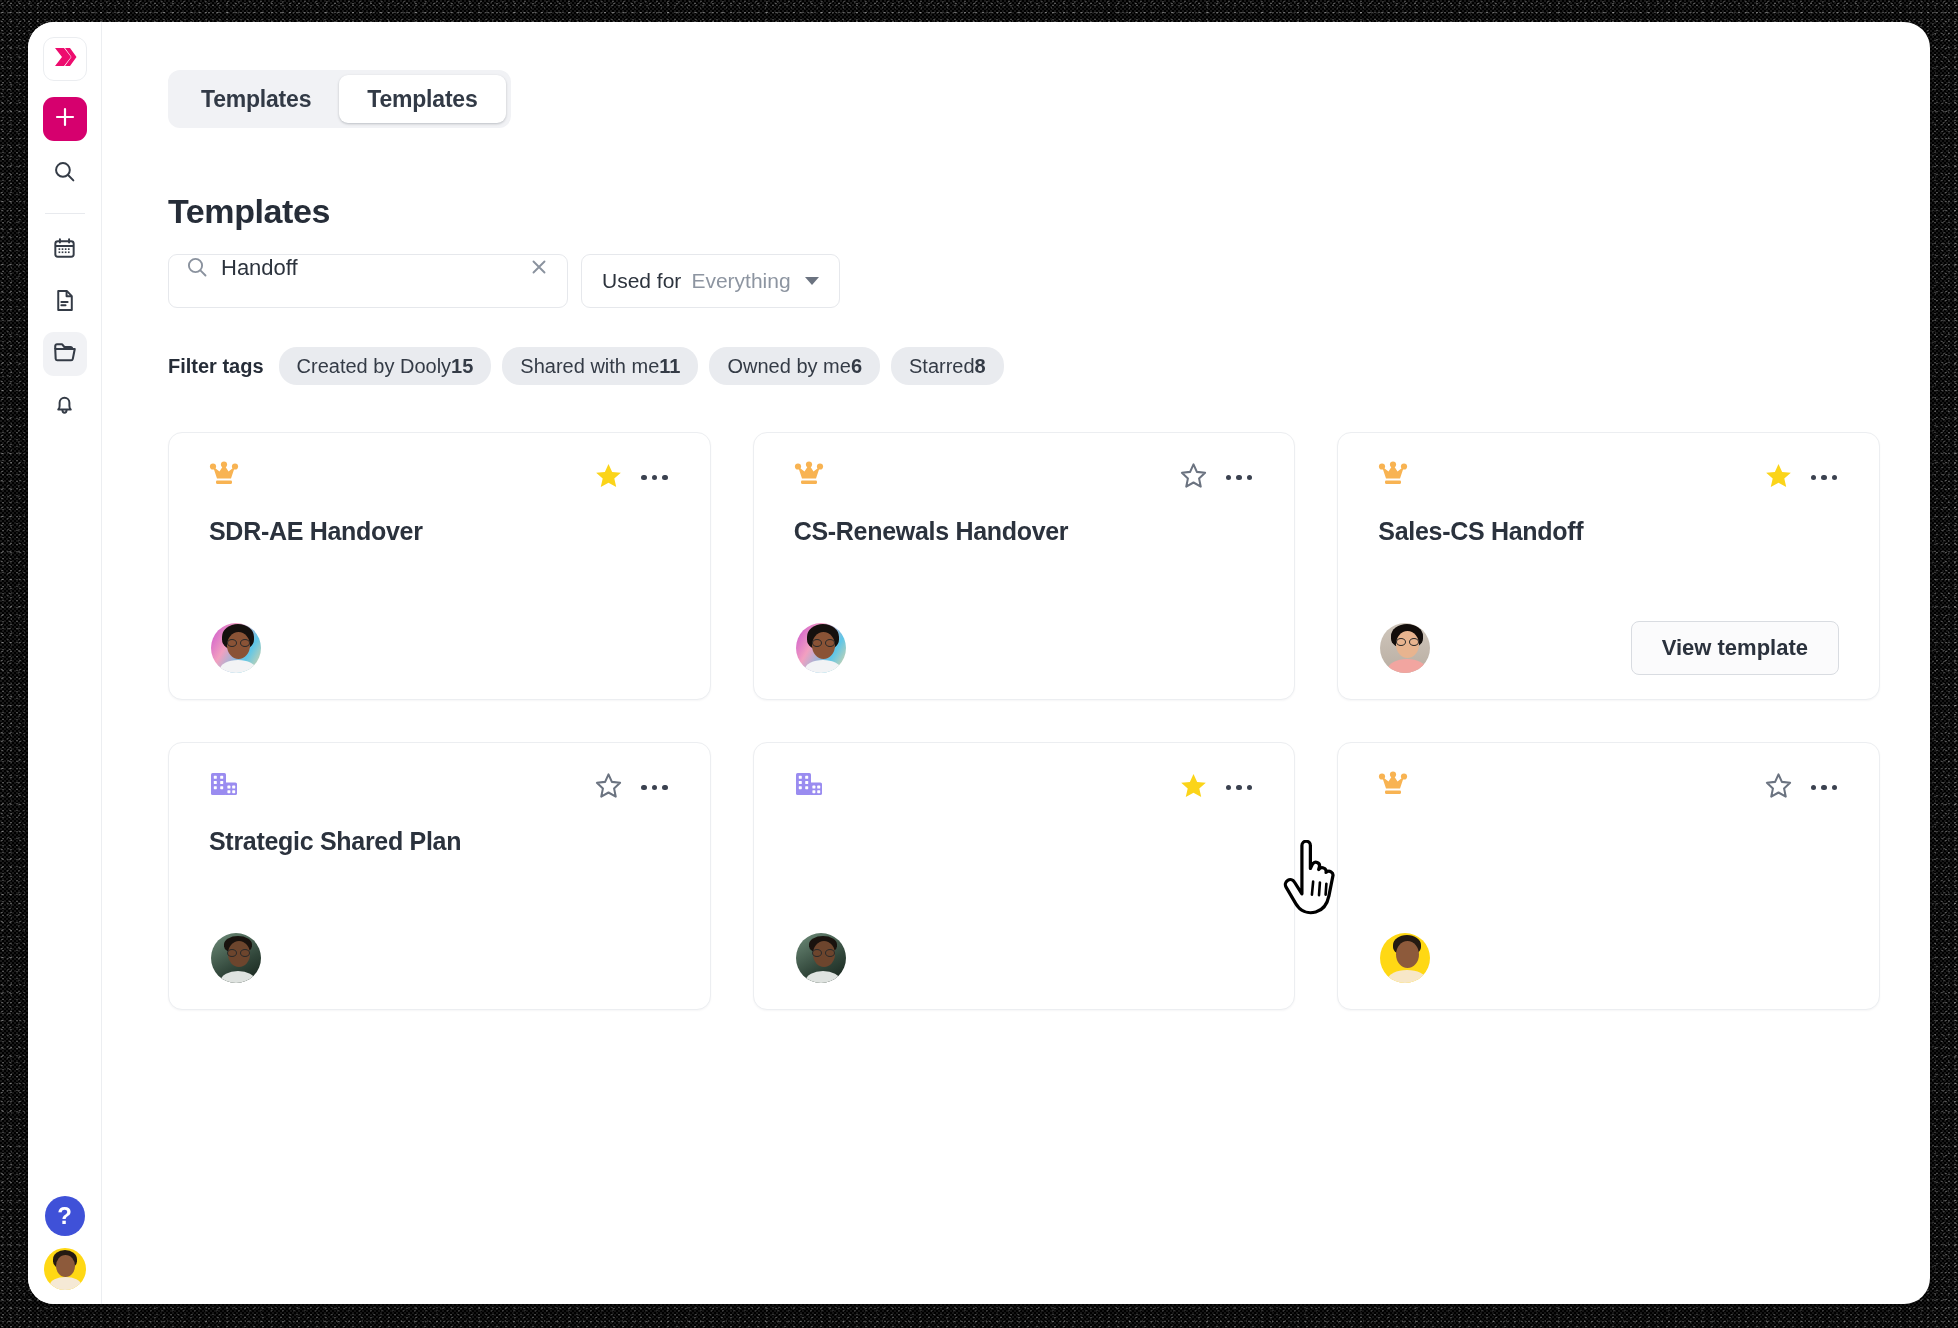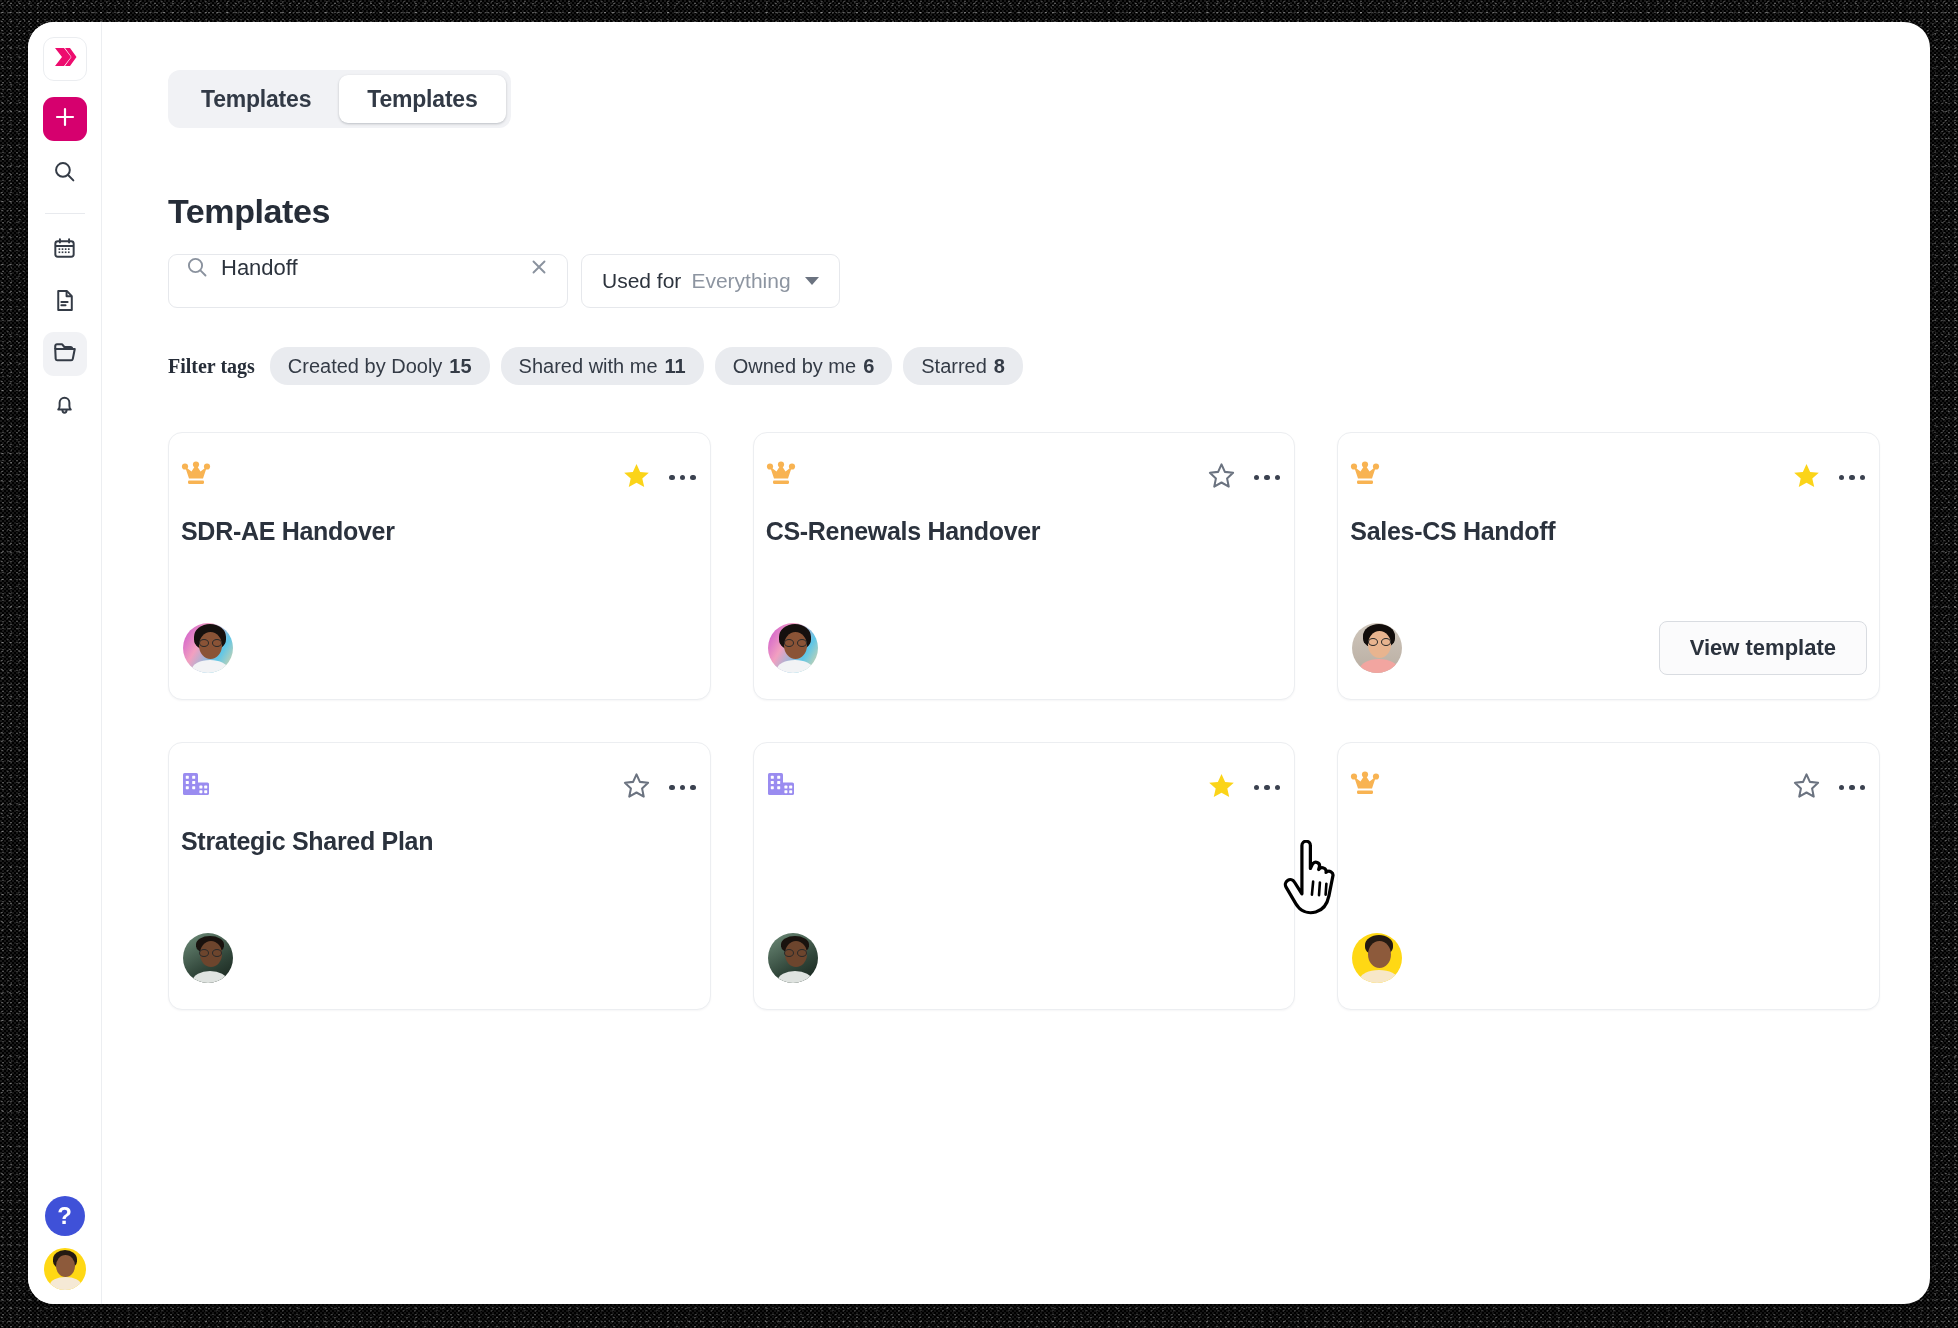--- a/index.html
+++ b/index.html
@@ -143,42 +143,42 @@
   .caret {
     width:0;height:0;border-left:7px solid transparent;border-right:7px solid transparent;
     border-top:8px solid #6b7380; margin-left:4px;
   }
 
   
   #tagrow {
     position:absolute; left: 66px; top: 325px;
     display:flex; align-items:center; gap: 11px;
   }
-  #tagrow .tagslabel { font-size: 20px; font-weight:700; color:#262d38; margin-right:4px;font-family:Liberation Serif, serif; }
+  #tagrow .tagslabel { font-size: 20px; font-weight:700; color:#262d38; margin-right:4px; }
   .tag {
     background:#e9ebef; border-radius: 18px;
     padding: 0 18px; height: 38px;
-    display:flex; align-items:center; gap:7px;
+    display:flex; align-items:center; 
     font-size: 20px; color:#343b46; cursor:pointer;
   }
   .tag b { font-weight:700; }
 
   
   #grid {
     position:absolute; left: 66px; top: 410px;
     width: 1712px;
     display: grid;
     grid-template-columns: repeat(3, 1fr);
     gap: 42px 42px;
   }
   .card {
     background:#fff; border:1px solid #eceef1;
     border-radius: 14px;
     height: 268px;
-    padding: 28px 12px 24px;
+    padding: 28px 40px 24px;
     position: relative;
     box-shadow: 0 1px 2px rgba(16,24,40,.04);
     cursor: pointer;
     display:flex; flex-direction:column;
   }
   .card-top { display:flex; align-items:flex-start; justify-content:space-between; height: 34px; }
   .card-title {
     margin-top: 22px;
     font-size: 25px; font-weight:700; color:#2b323d;
     letter-spacing:-.3px;

